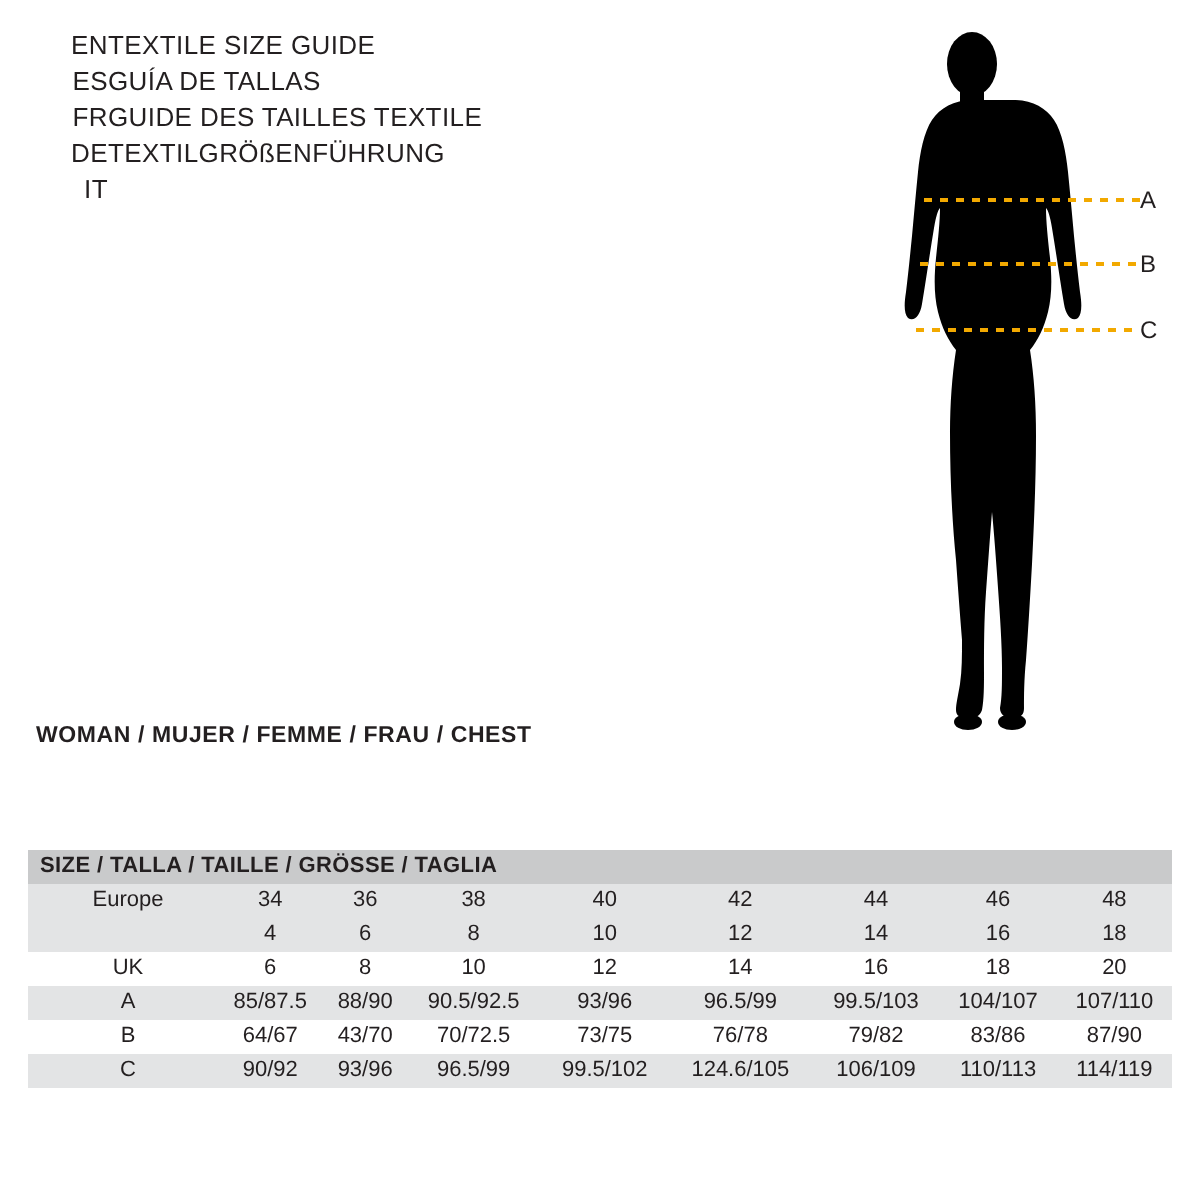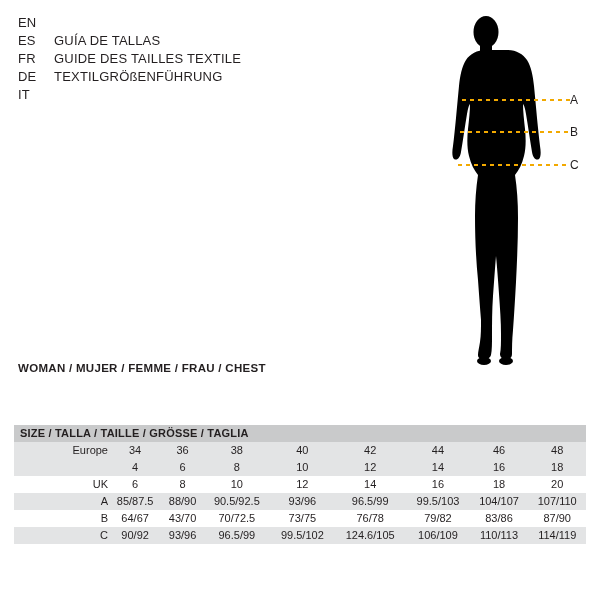--- a/index.html
+++ b/index.html
@@ -20,20 +20,21 @@
     width: 600px;
     height: 600px;
   }
 
   
   .lang-block {
     position: absolute;
     left: 18px;
     top: 14px;
     width: 330px;
+    text-align: right;
   }
   .lang-row {
     display: flex;
     align-items: baseline;
     line-height: 18px;
     height: 18px;
     font-size: 13px;
     letter-spacing: 0.2px;
   }
   .lang-code {
@@ -82,21 +83,21 @@
   }
   .size-table td, .size-table th {
     padding: 0;
     height: 17px;
     line-height: 17px;
     font-weight: normal;
     text-align: center;
     vertical-align: middle;
   }
   .size-table .rowhead {
-    text-align: right;
+    text-align: center;
     padding-left: 6px;
     width: 88px;
   }
   .row-header td {
     background: #c9cacb;
     font-weight: bold;
     text-align: left;
     padding-left: 6px;
     font-size: 11px;
     letter-spacing: 0.2px;
@@ -130,20 +131,21 @@
   }
 </style>
 </head>
 <body>
 
 <div id="page">
 
   <div class="lang-block">
     <div class="lang-row">
       <span class="lang-code">EN</span>
+      <span class="lang-text">TEXTILE SIZE GUIDE</span>
     </div>
     <div class="lang-row">
       <span class="lang-code">ES</span>
       <span class="lang-text">GUÍA DE TALLAS</span>
     </div>
     <div class="lang-row">
       <span class="lang-code">FR</span>
       <span class="lang-text">GUIDE DES TAILLES TEXTILE</span>
     </div>
     <div class="lang-row">

